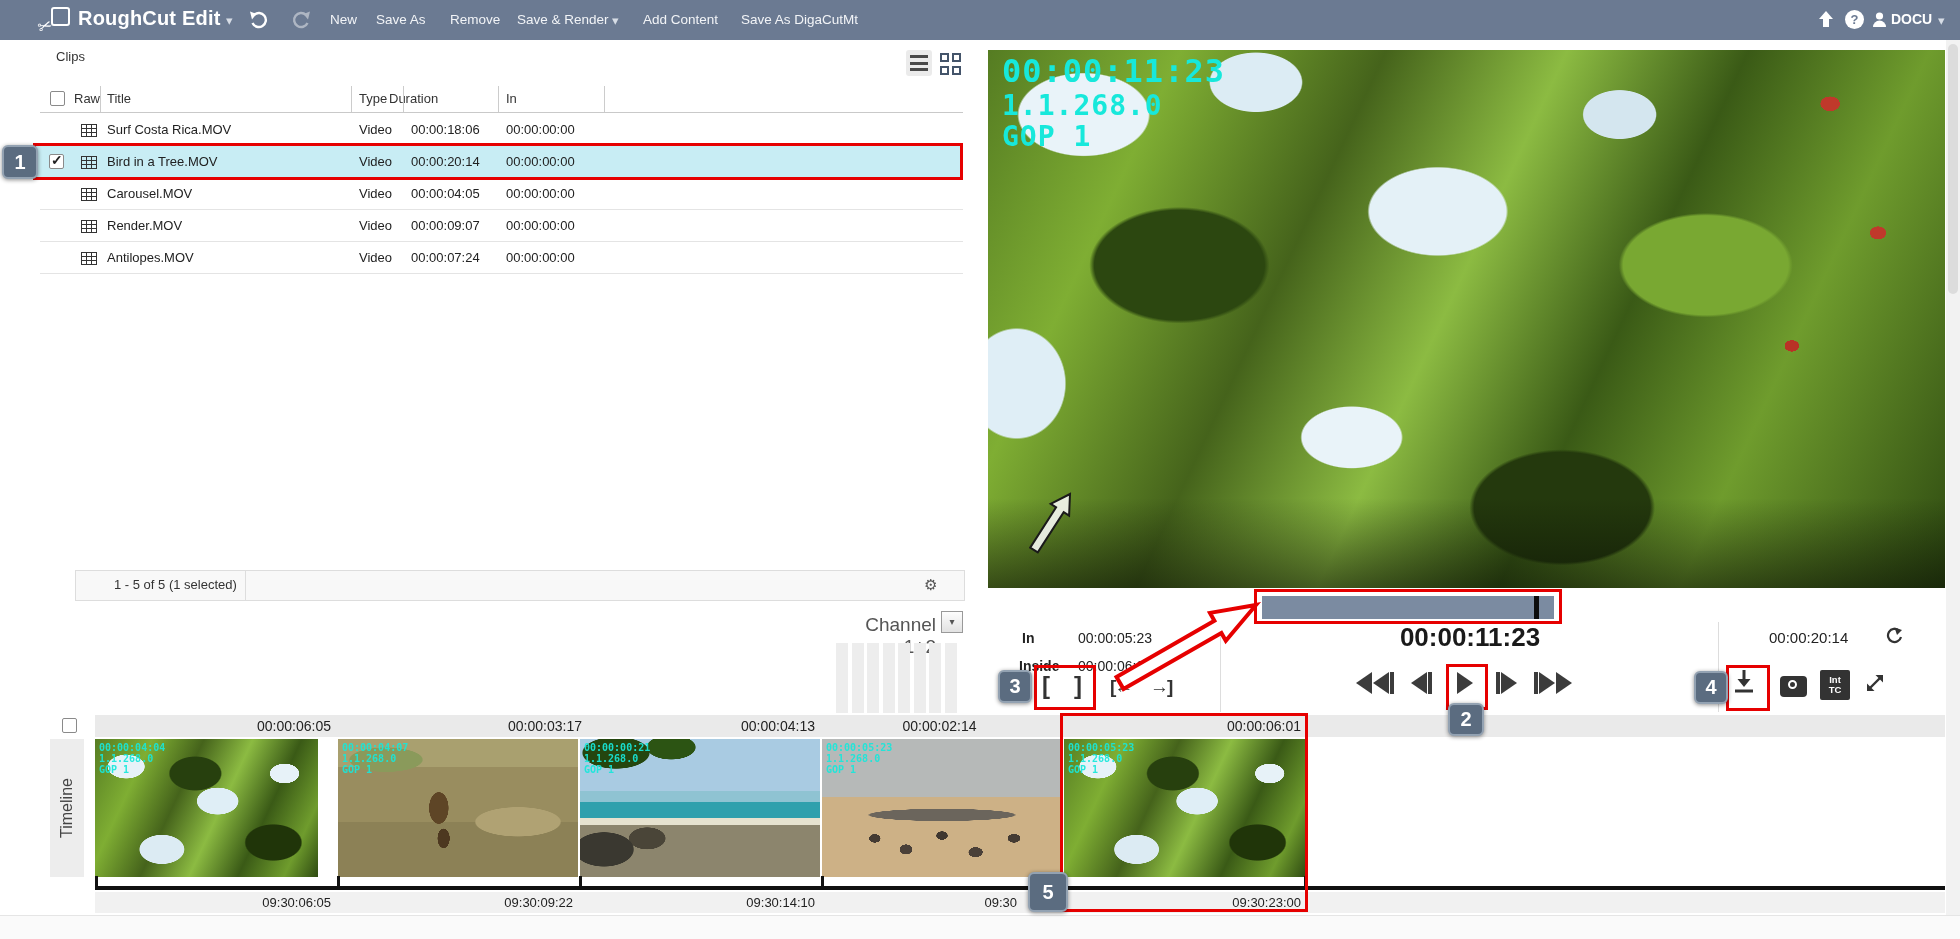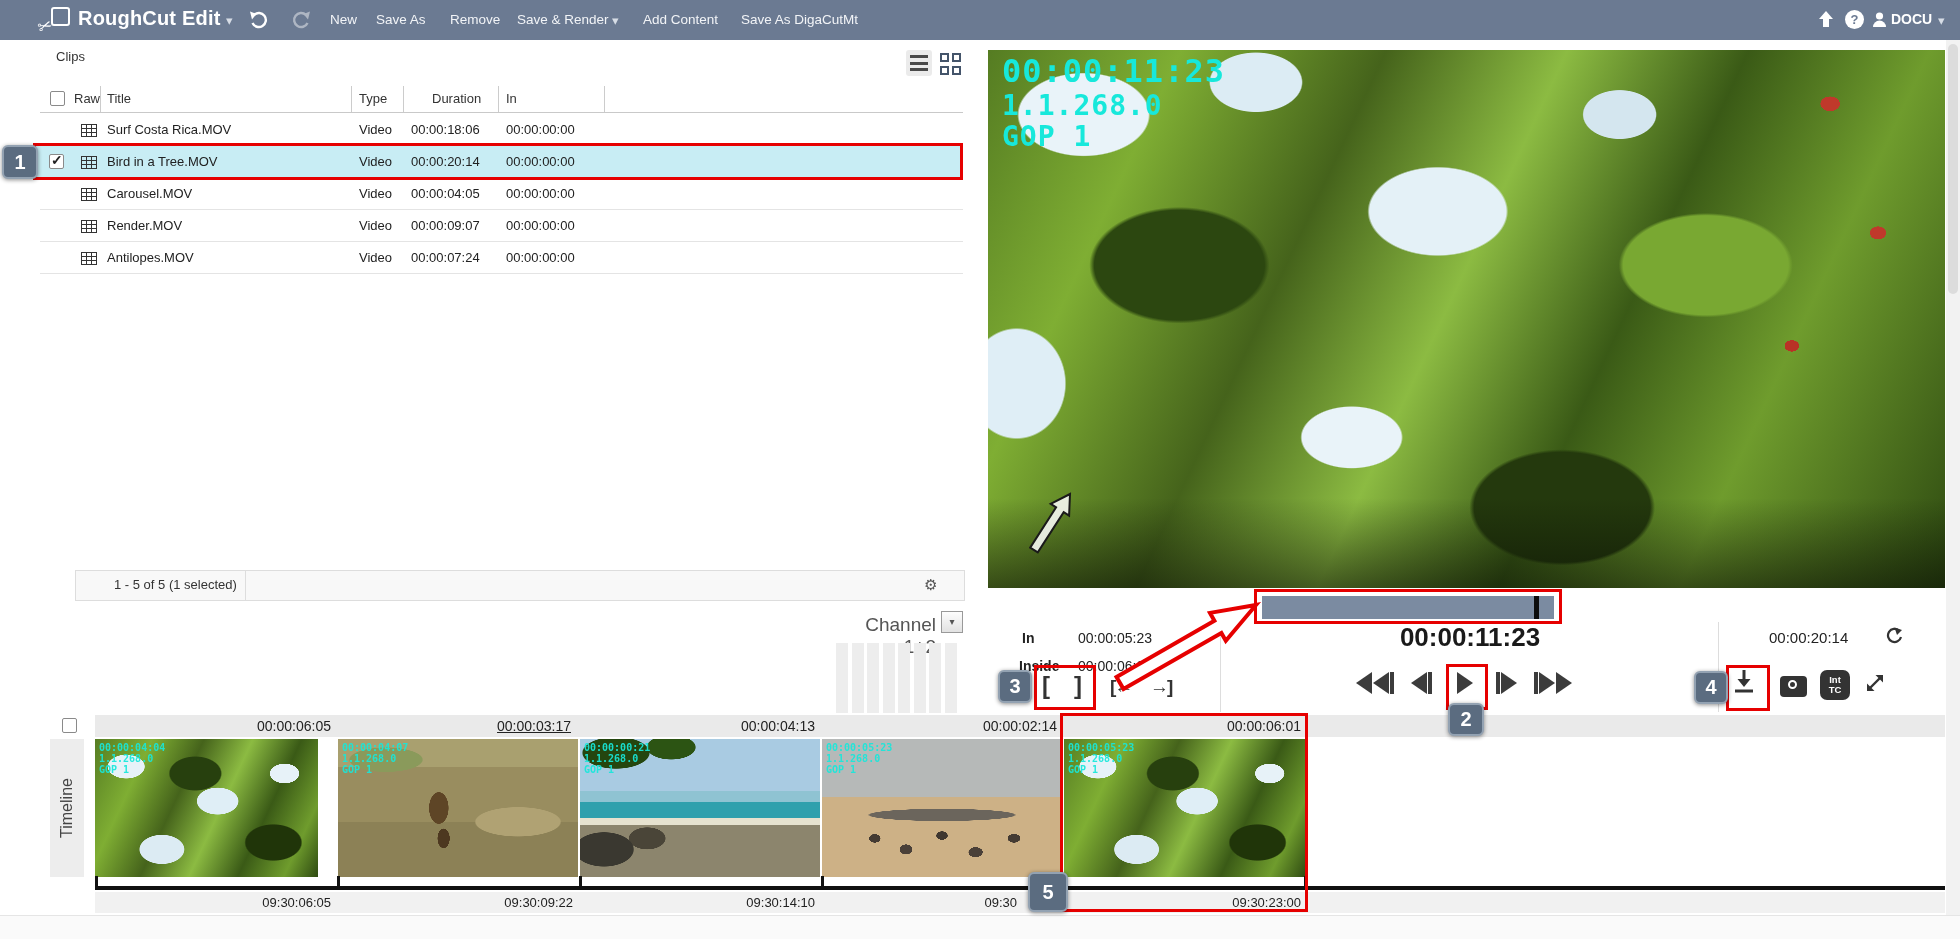--- a/index.html
+++ b/index.html
@@ -94,21 +94,21 @@
   .goto-btn { font-size:19px; font-weight:700; color:#333; letter-spacing:-2px; }
 
   .tri { width:0; height:0; border-top:11px solid transparent; border-bottom:11px solid transparent; }
   .tri.left  { border-right:16px solid #3c3c3c; }
   .tri.right { border-left:16px solid #3c3c3c; }
   .vbar { width:4px; height:22px; background:#3c3c3c; }
   .tbtn { display:flex; align-items:center; gap:1px; top:672px; }
 
   .cam { left:1780px; top:676px; width:27px; height:21px; background:#333; border-radius:4px; }
   .cam i { position:absolute; left:8px; top:4px; width:9px; height:9px; border:2.5px solid #fff; border-radius:50%; }
-  .inttc { left:1820px; top:670px; width:30px; height:30px; background:#333; border-radius:7px;
+  .inttc { left:1820px; top:670px; width:30px; height:30px; background:#333; border-radius:2px;
            color:#fff; font-size:9.5px; font-weight:700; text-align:center; line-height:10px; padding-top:5px;}
 
   
   .tl-durrow { left:95px; top:715px; width:1850px; height:22px; background:#eaeaea; }
   .tl-dur { top:716px; height:20px; line-height:20px; font-size:14px; color:#222; text-align:right; padding-right:5px; }
   .tl-label-strip { left:50px; top:739px; width:34px; height:138px; background:#ededed;
                     display:flex; align-items:center; justify-content:center; }
   .tl-label-strip span { transform:rotate(-90deg); font-size:16px; color:#444; white-space:nowrap; }
   .thumb { top:739px; height:138px; overflow:hidden; }
   .t-ov { position:absolute; left:4px; top:3px; font-family:"DejaVu Sans Mono", monospace;
@@ -215,21 +215,21 @@
       <i></i>
       <i></i>
       <i></i>
       <i></i>
     </div>
 
   <div class="abs checkbox" style="left:50px; top:91px;"></div>
   <div class="abs th" style="left:74px;">Raw</div>
   <div class="abs th" style="left:107px;">Title</div>
   <div class="abs th" style="left:359px;">Type</div>
-  <div class="abs th" style="left:432px;text-align:center;">Duration</div>
+  <div class="abs th" style="left:389px;text-align:center;">Duration</div>
   <div class="abs th" style="left:506px;">In</div>
   <div class="abs col-sep" style="left:100px;"></div>
   <div class="abs col-sep" style="left:351px;"></div>
   <div class="abs col-sep" style="left:403px;"></div>
   <div class="abs col-sep" style="left:498px;"></div>
   <div class="abs col-sep" style="left:604px;"></div>
   <div class="abs hdr-line"></div>
 
   <div class="abs hl-row"></div>
 
@@ -405,23 +405,23 @@
     <svg width="22" height="22" viewBox="0 0 22 22">
         <line x1="6" y1="16" x2="16" y2="6" stroke="#333" stroke-width="2.4"></line>
         <polygon points="19,3 11.5,3 19,10.5" fill="#333"></polygon>
         <polygon points="3,19 10.5,19 3,11.5" fill="#333"></polygon>
       </svg>
   </div>
 
   <div class="abs checkbox" style="left:62px; top:718px;"></div>
   <div class="abs tl-durrow"></div>
   <div class="abs tl-dur" style="left:95px;  width:241px;">00:00:06:05</div>
-  <div class="abs tl-dur" style="left:336px; width:240px;text-decoration:underline;">00:00:03:17</div>
+  <div class="abs tl-dur" style="left:347px; width:240px;">00:00:03:17</div>
   <div class="abs tl-dur" style="left:580px; width:240px;">00:00:04:13</div>
-  <div class="abs tl-dur" style="left:822px; width:240px;">00:00:02:14</div>
+  <div class="abs tl-dur" style="left:822px; width:240px;text-align:center;">00:00:02:14</div>
   <div class="abs tl-dur" style="left:1064px; width:242px;">00:00:06:01</div>
 
   <div class="abs tl-label-strip">
     <span>Timeline</span>
   </div>
 
   <div class="abs thumb ph-foliage" style="left:95px; width:223px;">
     <div class="t-ov">
         <div>00:00:04:04</div>
         <div>1.1.268.0</div>

